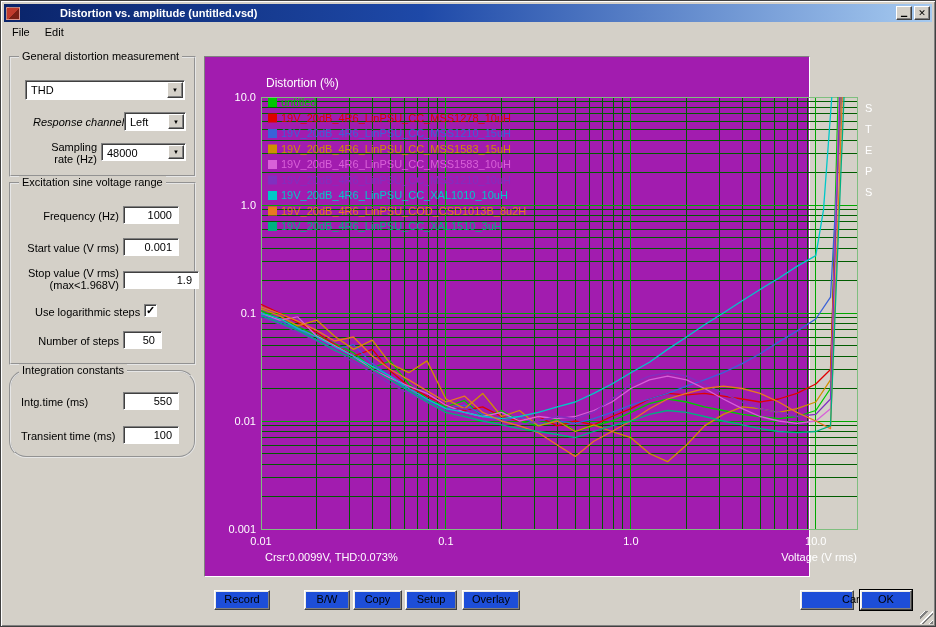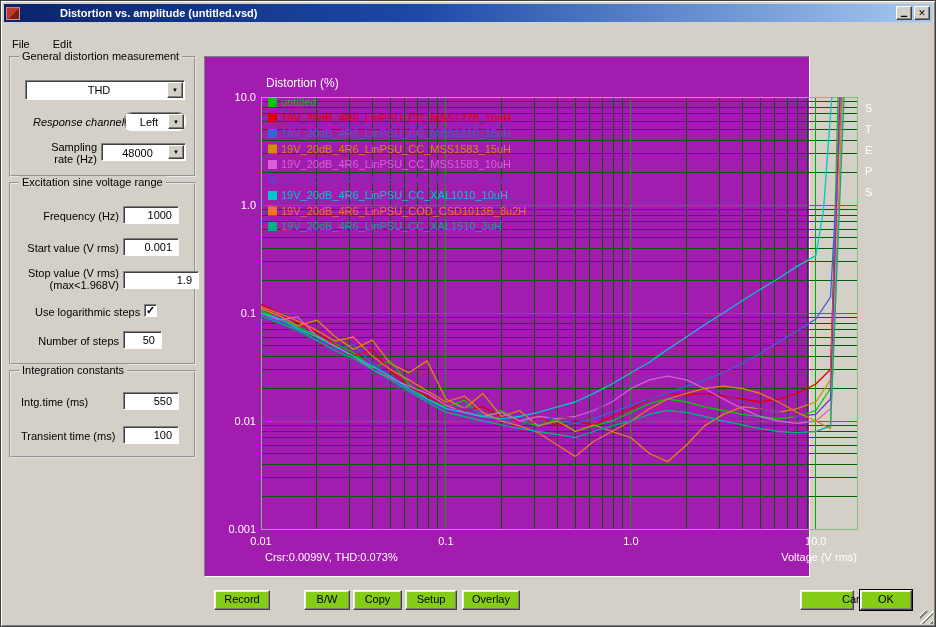--- a/index.html
+++ b/index.html
@@ -25,21 +25,21 @@
   .titlebar .title { font-weight:bold; margin-left:5px; white-space:nowrap;padding-left:35px; }
   .win-btns { margin-left:auto; margin-right:2px; display:flex; }
   .win-btn {
     width:16px; height:14px; margin-left:2px; background:#d4d0c8; color:#000;
     border:1px solid; border-color:#fff #404040 #404040 #fff;
     box-shadow: inset -1px -1px 0 #808080;
     display:flex; align-items:center; justify-content:center;
     font-size:8px; line-height:1; cursor:default;
   }
 
-  .menubar { position:absolute; left:4px; top:35px; height:18px; display:flex;gap:8px; }
+  .menubar { position:absolute; left:4px; top:23px; height:18px; display:flex; }
   .menu-item { padding:2px 8px 2px 7px; }
 
   .group {
     position:absolute;
     border:2px groove #e6e6e6;
   }
   .group-label {
     position:absolute; top:-8px; left:8px; background:#d4d0c8; padding:0 3px;
     white-space:nowrap;
   }
@@ -49,21 +49,21 @@
     border:1px solid; border-color:#808080 #ffffff #ffffff #808080;
     box-shadow: inset 1px 1px 0 #404040;
     background:#fff;
   }
   input.field {
     position:absolute; height:18px; padding:0 6px 0 2px;
     font:11px "Liberation Sans", sans-serif; text-align:right; color:#000;
     outline:none;
   }
   .combo { position:absolute; display:flex; align-items:stretch; padding:1px; height:20px; }
-  .combo .value { flex:1; padding:2px 0 0 4px; background:#fff; overflow:hidden; white-space:nowrap;text-align:center; }
+  .combo .value { flex:1; padding:2px 0 0 4px; background:#fff; overflow:hidden; white-space:nowrap; }
   .combo .drop {
     width:16px; background:#d4d0c8;
     border:1px solid; border-color:#fff #404040 #404040 #fff;
     box-shadow: inset -1px -1px 0 #808080;
     display:flex; align-items:center; justify-content:center;
     font-size:6px; color:#000;
   }
   .checkbox {
     position:absolute; width:13px; height:13px;
     display:flex; align-items:center; justify-content:center;
@@ -73,21 +73,21 @@
   .chart {
     position:absolute; left:203px; top:55px; width:606px; height:521px;
     background:#a21caf;
     border:1px solid; border-color:#808080 #ffffff #ffffff #808080;
   }
   .chart svg { display:block; }
   .chart text { font-family:"Liberation Sans", sans-serif; }
 
   .btn {
     position:absolute; height:20px; top:589px;
-    background:#84cc16; color:#000; text-align:center; line-height:17px;
+    background:#1d4ed8; color:#000; text-align:center; line-height:17px;
     border:1px solid; border-color:#fff #404040 #404040 #fff;
     box-shadow: inset -1px -1px 0 #808080, inset 1px 1px 0 #ecebe6;
     cursor:default; font-size:11px;
   }
   .btn.default { box-shadow: 0 0 0 1px #000, inset -1px -1px 0 #808080, inset 1px 1px 0 #ecebe6; }
 
   .grip {
     position:absolute; right:2px; bottom:2px; width:13px; height:13px;
     background:
       repeating-linear-gradient(135deg, rgba(0,0,0,0) 0 3px, #ffffff 3px 4px, #808080 4px 6px);
@@ -118,21 +118,21 @@
 
   <div class="group" style="left:8px; top:55px; width:187px; height:121px;">
     <div class="group-label">General distortion measurement</div>
     <div class="combo sunken" style="left:14px; top:22px; width:160px;">
       <div class="value">THD</div>
       <div class="drop">
           <span>▼</span>
         </div>
     </div>
     <div class="label" style="left:22px; top:58px;font-style:italic;">Response channel</div>
-    <div class="combo sunken" style="left:113px; top:54px; width:62px; height:19px;border-radius:8px;">
+    <div class="combo sunken" style="left:113px; top:54px; width:62px; height:19px;">
       <div class="value">Left</div>
       <div class="drop">
           <span>▼</span>
         </div>
     </div>
     <div class="label" style="left:22px; top:83px; width:64px; text-align:right;">Sampling rate (Hz)</div>
     <div class="combo sunken" style="left:90px; top:85px; width:85px; height:18px;">
       <div class="value">48000</div>
       <div class="drop">
           <span>▼</span>
@@ -150,21 +150,21 @@
     <div class="label" style="left:4px; top:95px; width:104px; text-align:right;">(max&lt;1.968V)</div>
     <input class="field sunken" style="left: 112px; top: 87px; width: 76px;" value="1.9">
     <div class="label" style="left:24px; top:122px;">Use logarithmic steps</div>
     <div class="checkbox sunken" style="left:133px; top:120px;">
         <span>✓</span>
       </div>
     <div class="label" style="left:4px; top:151px; width:104px; text-align:right;">Number of steps</div>
     <input class="field sunken" style="left: 112px; top: 147px; width: 39px;" value="50">
   </div>
 
-  <div class="group" style="left:8px; top:369px; width:187px; height:88px;">
+  <div class="group" style="left:8px; top:369px; width:187px; height:88px;border-radius:17px;">
     <div class="group-label">Integration constants</div>
     <div class="label" style="left:10px; top:24px;">Intg.time (ms)</div>
     <input class="field sunken" style="left: 112px; top: 20px; width: 56px;" value="550">
     <div class="label" style="left:10px; top:58px;">Transient time (ms)</div>
     <input class="field sunken" style="left: 112px; top: 54px; width: 56px;" value="100">
   </div>
 
   <div class="chart">
     <svg id="chart-svg" width="724" height="519" viewBox="0 0 724 519">
         <defs>

